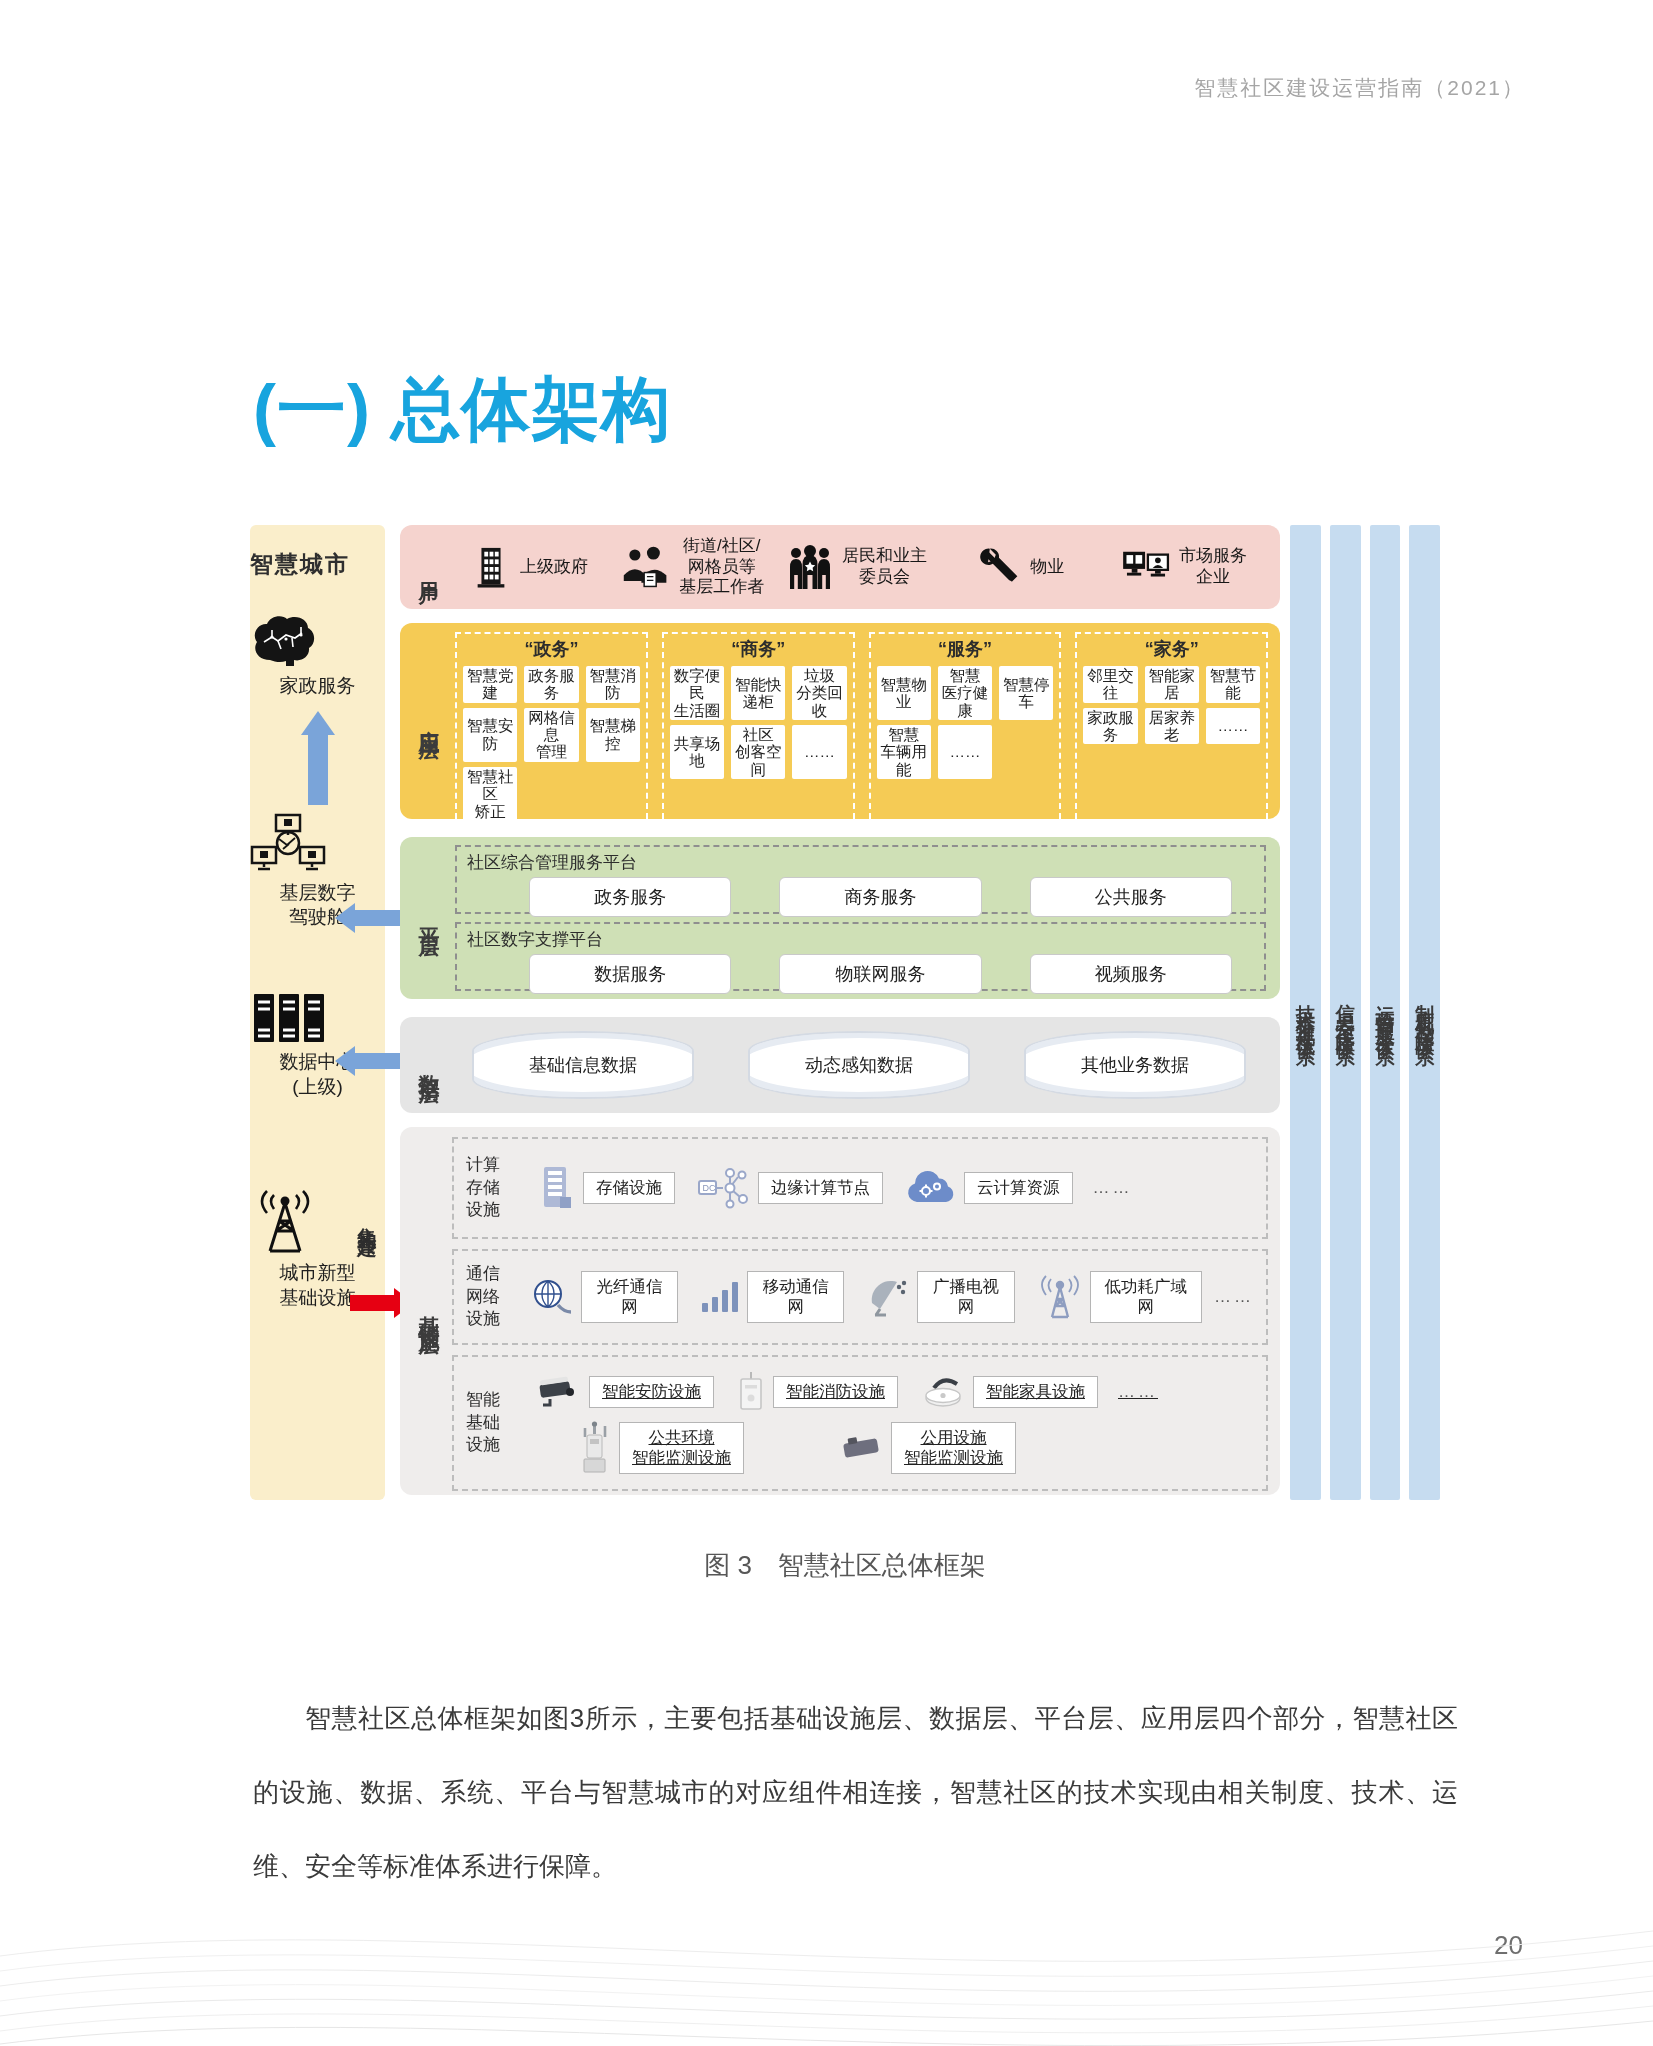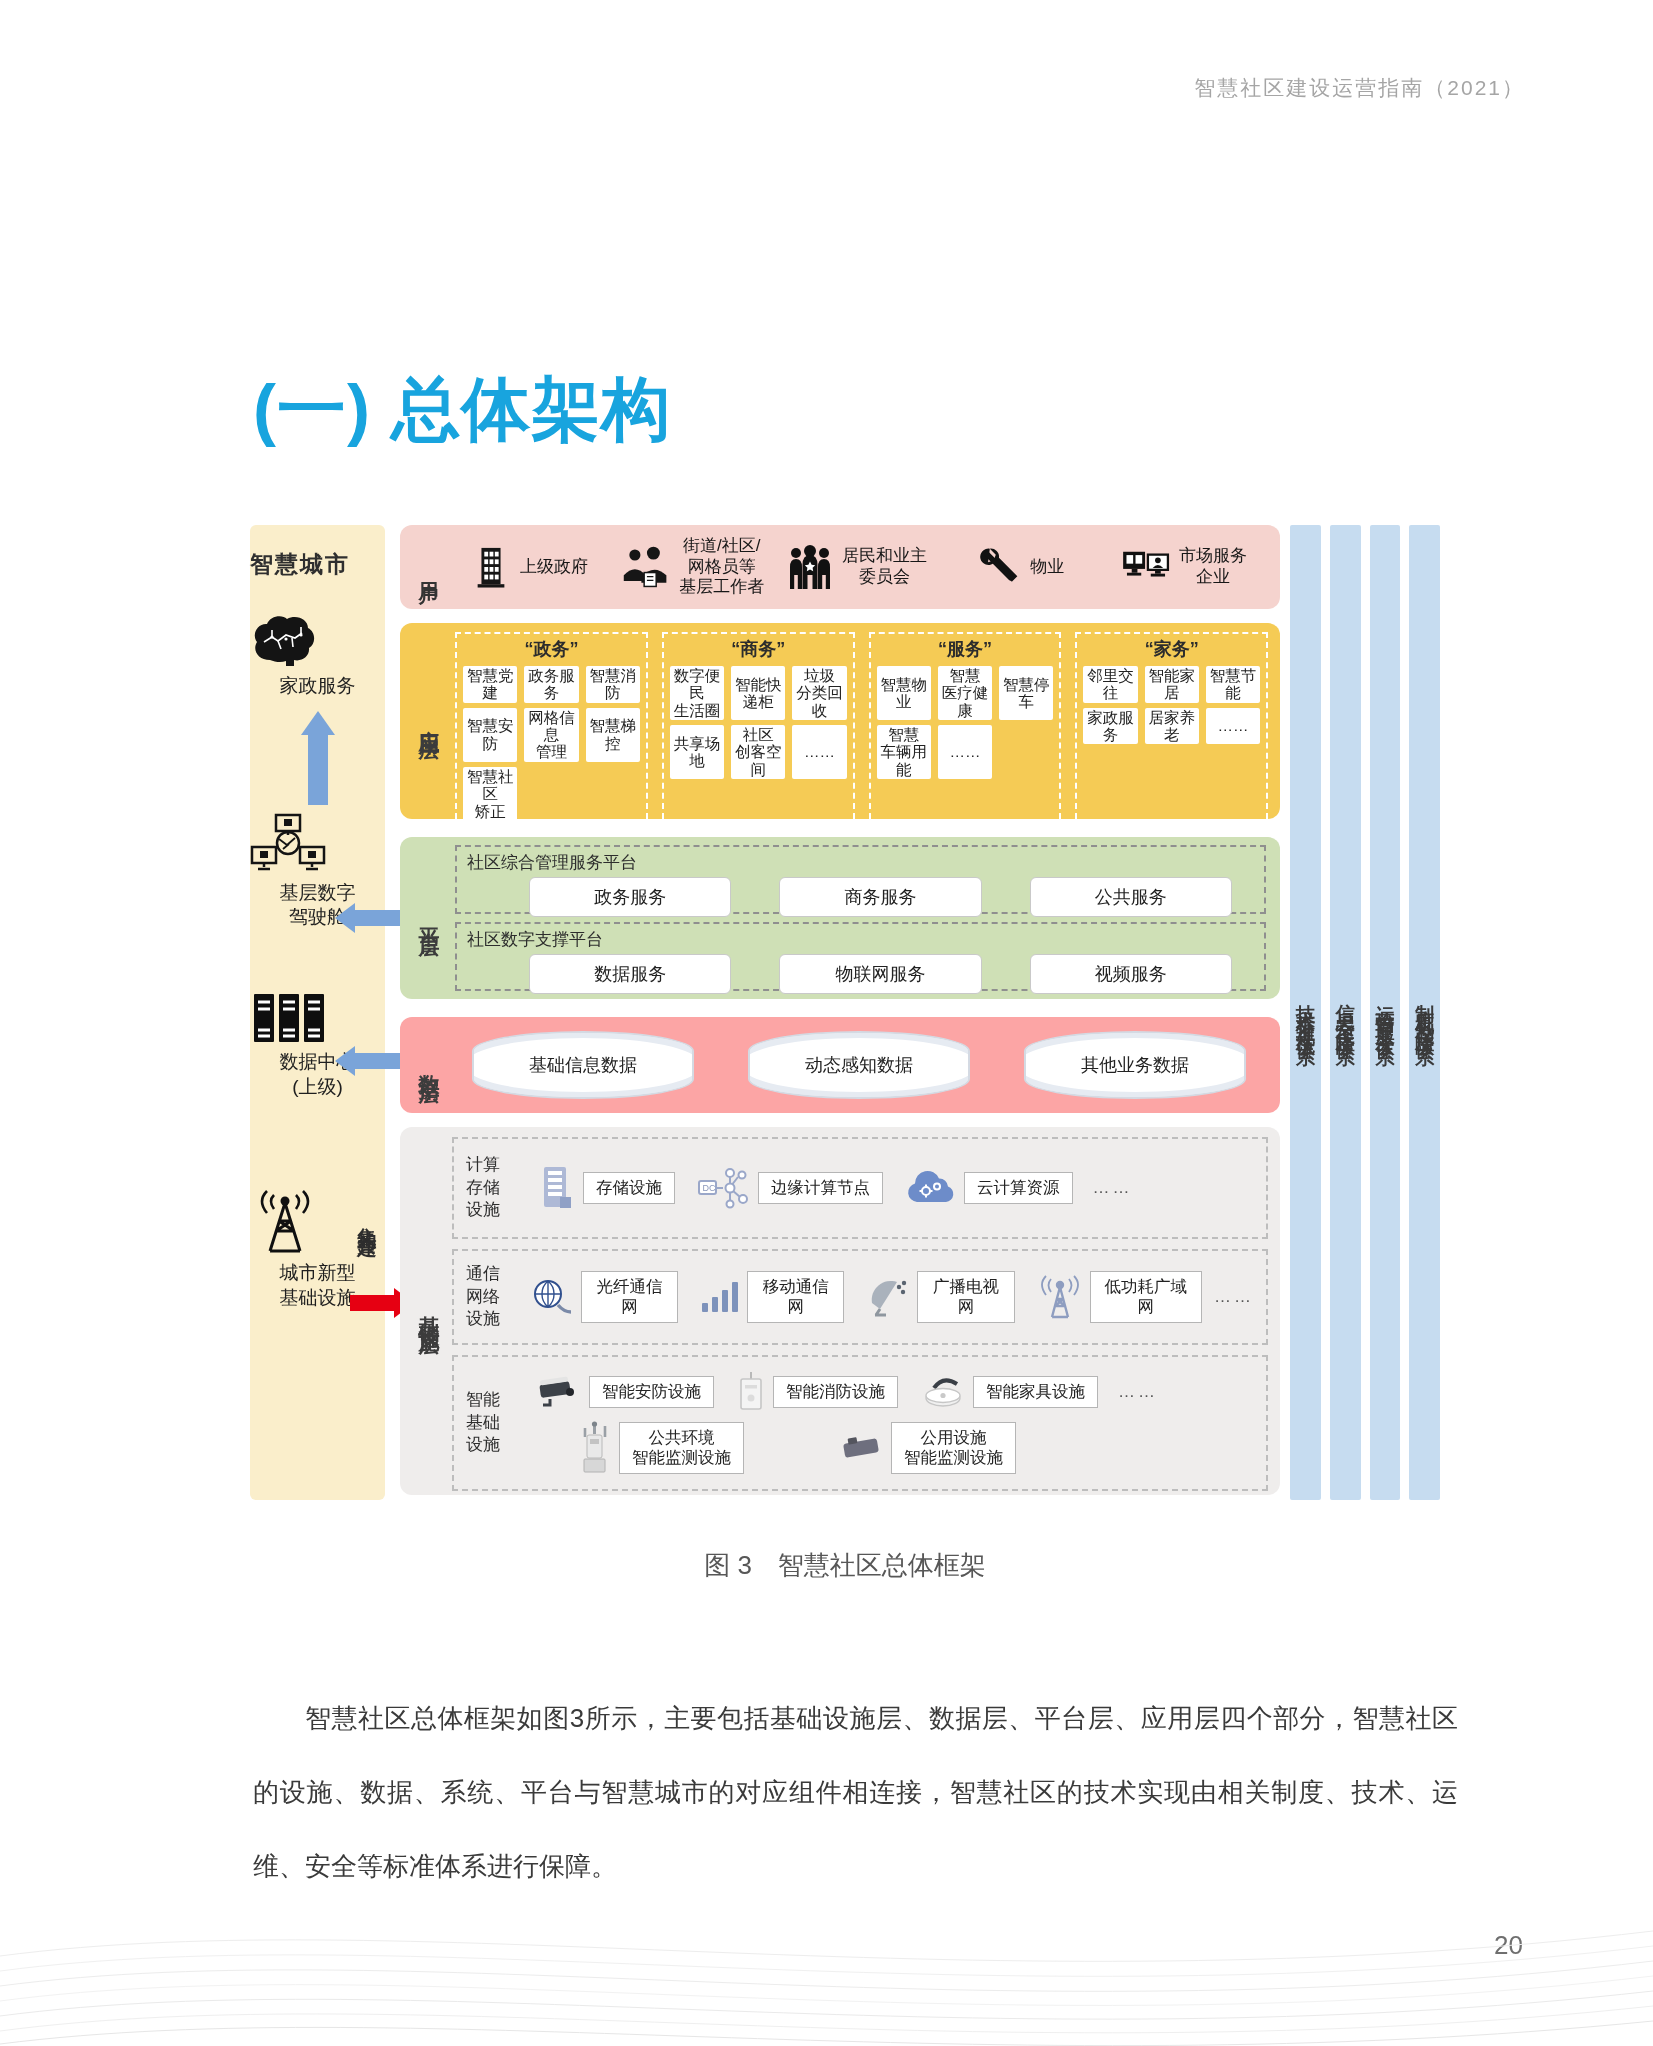--- a/index.html
+++ b/index.html
@@ -58,38 +58,38 @@
   .plat{height:162px;background:#cfe0b6;margin-bottom:18px;}
   .plat-inner{margin:12px 14px 0 55px;padding-top:8px;}
   .plat-sec{border:2px dashed #8f8f8f;height:69px;box-sizing:border-box;padding:4px 10px;}
   .plat-sec + .plat-sec{margin-top:8px;}
   .plat-sec-title{font-size:17px;color:#2d2d2d;}
   .plat-boxes{display:flex;gap:48px;margin:3px 22px 0 62px;}
   .plat-box{flex:1;height:38px;background:#fff;border:1px solid #c9c9c9;border-radius:6px;
             display:flex;align-items:center;justify-content:center;font-size:18px;color:#222;}
 
   
-  .datal{height:96px;background:#fca5a5;margin-bottom:14px;display:flex;align-items:center;}
+  .datal{height:96px;background:#e5e5e5;margin-bottom:14px;display:flex;align-items:center;}
   .cyls{display:flex;justify-content:space-between;margin:0 34px 0 72px;flex:1;}
   .cyl{width:218px;height:64px;background:#fff;border:2px solid #d4dae3;border-radius:50%/20px;
        box-shadow:inset 0 11px 0 -6px #e6ebf2, inset 0 -11px 0 -6px #e6ebf2;
        display:flex;align-items:center;justify-content:center;font-size:18px;color:#222;}
 
   
   .infra{height:368px;background:#efedec;}
   .infra-inner{margin:0 12px 0 52px;padding-top:10px;display:flex;flex-direction:column;gap:10px;}
   .infra-box{border:2px dashed #bdbdbd;box-sizing:border-box;display:flex;align-items:center;padding:0 12px;}
   .infra-box.b1{height:102px;}
   .infra-box.b2{height:96px;}
   .infra-box.b3{height:136px;align-items:stretch;}
   .row-label{width:48px;font-size:17px;color:#2e2e2e;line-height:1.35;flex:none;}
   .pair{display:flex;align-items:center;gap:7px;margin-left:22px;}
   .tag{background:#fff;border:1px solid #b5b5b5;padding:5px 12px;font-size:16.5px;color:#222;text-align:center;line-height:1.2;}
   .more{color:#555;font-size:17px;letter-spacing:3px;margin-left:20px;}
-  .b3-right{display:flex;flex-direction:column;justify-content:center;gap:8px;flex:1;}
+  .b3-right{display:flex;flex-direction:column;justify-content:center;gap:8px;flex:1;text-decoration:underline;}
   .b3-row{display:flex;align-items:center;}
   .b3-row.low{margin-left:64px;gap:96px;}
 
   
   .pillars{position:absolute;left:1040px;top:0;width:150px;height:975px;display:flex;gap:9px;}
   .pillar{flex:1;background:#c6dcf0;border-radius:2px;display:flex;align-items:center;justify-content:center;
           writing-mode:vertical-rl;text-orientation:upright;letter-spacing:6px;
           font-size:19px;font-weight:600;color:#3a3a3a;}
 
   .figure-caption{position:absolute;top:1548px;left:250px;width:1190px;text-align:center;

